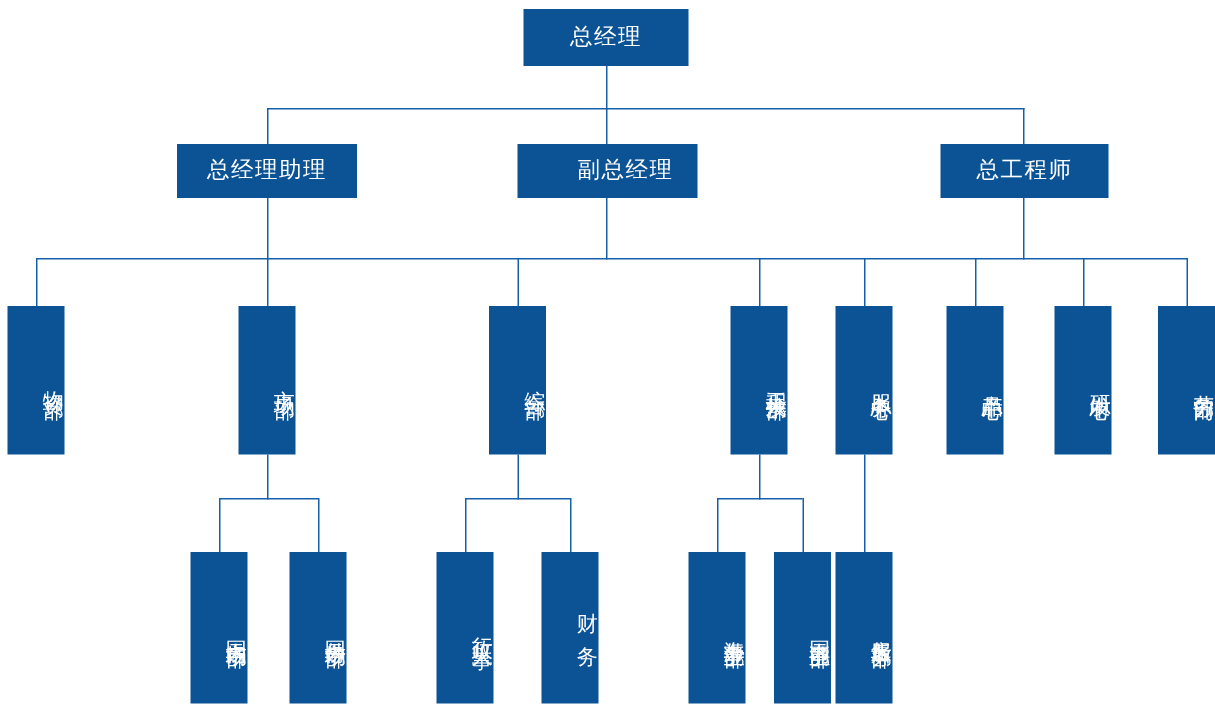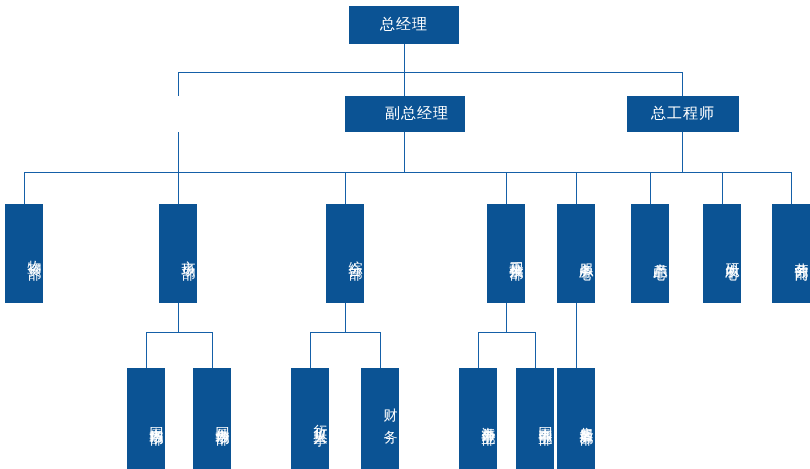--- a/index.html
+++ b/index.html
@@ -79,20 +79,21 @@
 
   <div class="ln lnv" style="left:506px;top:303px;height:30px;"></div>
   <div class="ln lnh" style="left:478px;top:332px;width:57px;"></div>
   <div class="ln lnv" style="left:478px;top:332px;height:36px;"></div>
   <div class="ln lnv" style="left:535px;top:332px;height:36px;"></div>
 
   <div class="ln lnv" style="left:576px;top:303px;height:65px;"></div>
 
   <div class="box h" style="left:349px;top:6px;width:110px;height:38px;">总经理</div>
 
+  <div class="box h" style="left:118px;top:96px;width:120px;height:36px;">总经理助理</div>
   <div class="box h" style="left:345px;top:96px;width:120px;height:36px;padding-left:24px;">副总经理</div>
   <div class="box h" style="left:627px;top:96px;width:112px;height:36px;text-align:center;">总工程师</div>
 
   <div class="box v" style="left:5px;top:204px;width:38px;height:99px;">物资部</div>
   <div class="box v" style="left:159px;top:204px;width:38px;height:99px;">市场部</div>
   <div class="box v" style="left:326px;top:204px;width:38px;height:99px;">综合部</div>
   <div class="box v tight" style="left:487px;top:204px;width:38px;height:99px;">工程技术部</div>
   <div class="box v tight" style="left:557px;top:204px;width:38px;height:99px;">服务中心</div>
   <div class="box v tight" style="left:631px;top:204px;width:38px;height:99px;">产品中心</div>
   <div class="box v tight" style="left:703px;top:204px;width:38px;height:99px;">研发中心</div>

